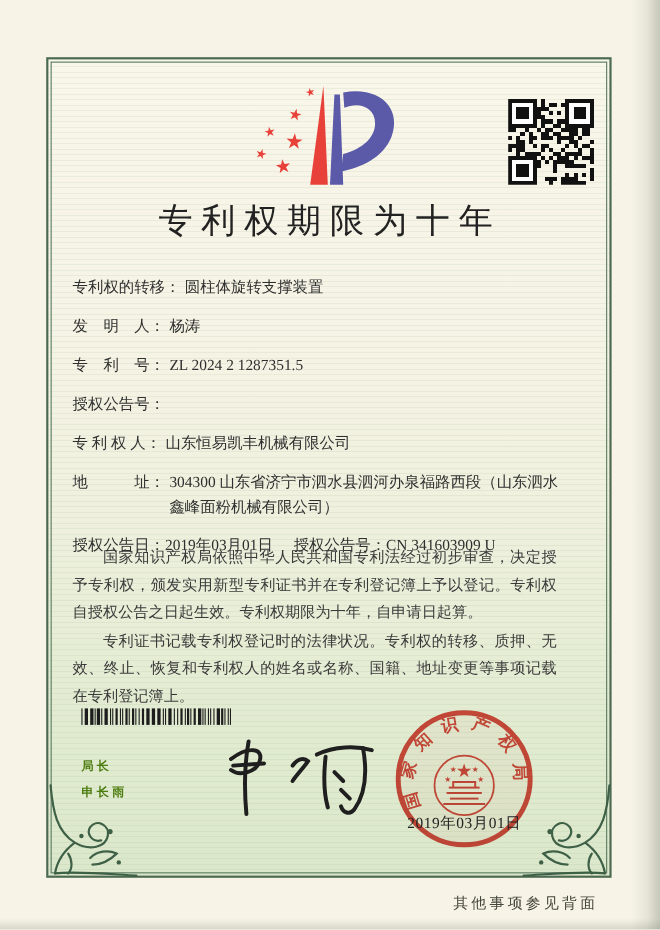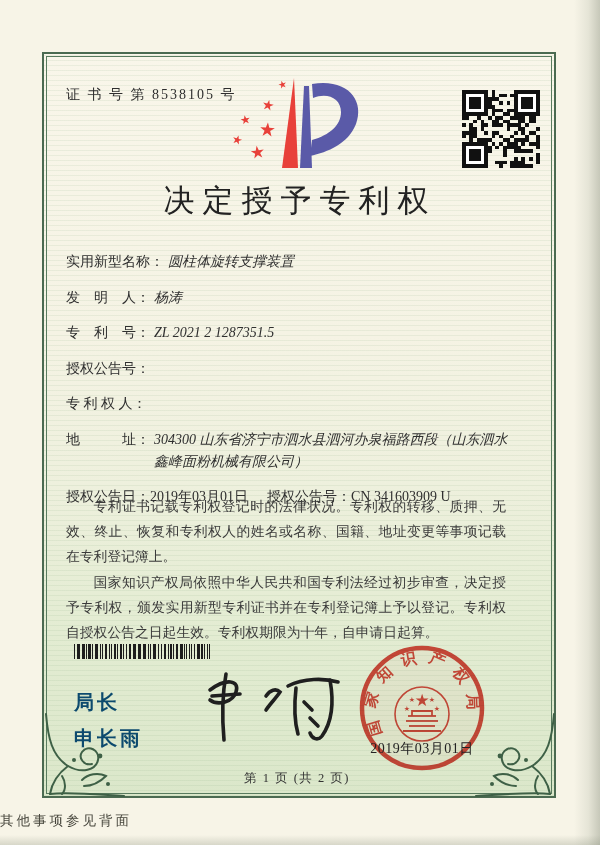--- a/index.html
+++ b/index.html
@@ -38,62 +38,61 @@
   
   .qr{position:absolute;left:462px;top:90px;width:78px;height:78px;}
   .qr svg{width:100%;height:100%;shape-rendering:crispEdges;}
   
   .title{position:absolute;left:0;top:180px;width:600px;text-align:center;
     font-size:31px;letter-spacing:8px;color:#222;font-weight:500;}
   
   .fields{position:absolute;left:66px;top:251px;width:442px;font-size:14px;color:#2f2f2f;}
   .frow{display:flex;margin-bottom:13.5px;line-height:22px;}
   .frow .flabel{white-space:pre;flex:none;}
-  .frow .fvalue{margin-left:4px;font-style:italic;}
+  .frow .fvalue{margin-left:4px;}
   .grant-row{display:flex;line-height:22px;text-align:center;}
   .grant-row .g2{margin-left:19px;display:flex;}
   
   .paras{position:absolute;left:66px;top:495px;width:440px;font-size:13.8px;
     line-height:1.8;color:#3a3a3a;text-align:justify;}
   .paras p{margin:0 0 2px 0;text-indent:2em;}
   
   .barcode{position:absolute;left:74px;top:644px;width:156px;height:15px;font-size:0;}
   .barcode span{display:inline-block;height:100%;background:#1d1d1d;vertical-align:top;}
   
   .director{position:absolute;left:74px;top:689px;
     font-family:"Liberation Sans","DejaVu Sans",sans-serif;
-    font-size:20px;color:#0c4a6e;letter-spacing:3px;font-weight:600;}
+    font-size:11px;color:#4d7c0f;letter-spacing:3px;font-weight:600;}
   .director div{margin-bottom:9px;}
   
   .signature{position:absolute;left:196px;top:666px;width:155px;height:88px;}
   
   .seal{position:absolute;left:352px;top:638px;width:140px;height:140px;
     opacity:.9;mix-blend-mode:multiply;}
   .seal-date{position:absolute;left:350px;top:740px;width:144px;text-align:center;
     font-size:14px;color:#232323;letter-spacing:.5px;}
   
   .page-no{position:absolute;left:42px;top:770px;width:510px;text-align:center;
     font-size:12.5px;letter-spacing:1.5px;color:#333;}
-  .back-note{position:absolute;left:0;top:812px;width:544px;text-align:left;
+  .back-note{position:absolute;left:0;top:812px;width:544px;text-align:right;
     font-size:13.5px;letter-spacing:3px;color:#46453c;font-family:Liberation Serif, serif;}
   
   .orn{position:absolute;width:92px;height:92px;color:#3e6046;}
   .orn-left{left:38px;top:710px;}
   .orn-right{left:470px;top:710px;transform:scaleX(-1);}
 </style>
 </head>
 <body>
 
 <div class="cert">
 
   <div class="frame">
     <div class="lines"></div>
   </div>
 
-  <div class="cert-no">证 书 号 第 8538105 号</div>
 
   <div class="logo">
     <svg viewBox="0 0 136 106" width="136" height="106">
       <polygon points="62,6 50,96 66,96" fill="#e8413a"></polygon>
       <polygon points="72,14 68,96 80,96 77,14" fill="#5a5aa8"></polygon>
       <path d="M80,12 C115,6 133,28 124,52 C116,72 96,80 78,84 L80,68 C98,63 109,53 109,40 C109,26 95,20 81,26 Z" fill="#5a5aa8"></path>
     </svg>
     <span class="star" style="left:46px;top:8px;font-size:10px;transform:rotate(-15deg);">★</span>
     <span class="star" style="left:30px;top:26px;font-size:14px;transform:rotate(12deg);">★</span>
     <span class="star" style="left:8px;top:42px;font-size:12px;transform:rotate(-10deg);">★</span>
@@ -249,58 +248,59 @@
           <rect x="13" y="20" width="1" height="1"></rect>
           <rect x="14" y="20" width="1" height="1"></rect>
           <rect x="15" y="20" width="1" height="1"></rect>
           <rect x="16" y="20" width="1" height="1"></rect>
           <rect x="17" y="20" width="1" height="1"></rect>
           <rect x="18" y="20" width="1" height="1"></rect>
         </g>
     </svg>
   </div>
 
-  <div class="title">决定授予专利权</div>
+  <div class="title">专利权期限为十年</div>
 
   <div class="fields">
     <div class="frow">
-      <span class="flabel">实用新型名称：</span>
+      <span class="flabel">专利权的转移：</span>
       <span class="fvalue">圆柱体旋转支撑装置</span>
     </div>
     <div class="frow">
       <span class="flabel">发　明　人：</span>
       <span class="fvalue">杨涛</span>
     </div>
     <div class="frow">
       <span class="flabel">专　利　号：</span>
-      <span class="fvalue">ZL 2021 2 1287351.5</span>
+      <span class="fvalue">ZL 2024 2 1287351.5</span>
     </div>
     <div class="frow">
       <span class="flabel">授权公告号：</span>
     </div>
     <div class="frow">
       <span class="flabel">专 利 权 人：</span>
+      <span class="fvalue">山东恒易凯丰机械有限公司</span>
     </div>
     <div class="frow">
       <span class="flabel">地　　　址：</span>
       <span class="fvalue">304300 山东省济宁市泗水县泗河办泉福路西段（山东泗水鑫峰面粉机械有限公司）</span>
     </div>
     <div class="grant-row">
       <span class="flabel">授权公告日：</span>
       <span class="fvalue">2019年03月01日</span>
       <span class="g2">
         <span class="flabel">授权公告号：</span>
         <span class="fvalue">CN 341603909 U</span>
       </span>
     </div>
   </div>
 
   <div class="paras">
+    <p>国家知识产权局依照中华人民共和国专利法经过初步审查，决定授予专利权，颁发实用新型专利证书并在专利登记簿上予以登记。专利权自授权公告之日起生效。专利权期限为十年，自申请日起算。</p>
     <p>专利证书记载专利权登记时的法律状况。专利权的转移、质押、无效、终止、恢复和专利权人的姓名或名称、国籍、地址变更等事项记载在专利登记簿上。</p>
-    <p>国家知识产权局依照中华人民共和国专利法经过初步审查，决定授予专利权，颁发实用新型专利证书并在专利登记簿上予以登记。专利权自授权公告之日起生效。专利权期限为十年，自申请日起算。</p>
   </div>
 
   <div class="barcode"><span style="width: 1px; margin-right: 2px;"></span><span style="width: 3px; margin-right: 2px;"></span><span style="width: 3px; margin-right: 1px;"></span><span style="width: 1px; margin-right: 1px;"></span><span style="width: 3px; margin-right: 1px;"></span><span style="width: 1px; margin-right: 2px;"></span><span style="width: 3px; margin-right: 2px;"></span><span style="width: 1px; margin-right: 1px;"></span><span style="width: 1px; margin-right: 2px;"></span><span style="width: 2px; margin-right: 2px;"></span><span style="width: 1px; margin-right: 1px;"></span><span style="width: 1px; margin-right: 2px;"></span><span style="width: 2px; margin-right: 1px;"></span><span style="width: 1px; margin-right: 2px;"></span><span style="width: 2px; margin-right: 1px;"></span><span style="width: 1px; margin-right: 2px;"></span><span style="width: 1px; margin-right: 2px;"></span><span style="width: 2px; margin-right: 2px;"></span><span style="width: 3px; margin-right: 2px;"></span><span style="width: 3px; margin-right: 2px;"></span><span style="width: 3px; margin-right: 2px;"></span><span style="width: 1px; margin-right: 1px;"></span><span style="width: 1px; margin-right: 2px;"></span><span style="width: 3px; margin-right: 2px;"></span><span style="width: 1px; margin-right: 2px;"></span><span style="width: 1px; margin-right: 2px;"></span><span style="width: 2px; margin-right: 2px;"></span><span style="width: 1px; margin-right: 1px;"></span><span style="width: 2px; margin-right: 1px;"></span><span style="width: 1px; margin-right: 2px;"></span><span style="width: 2px; margin-right: 2px;"></span><span style="width: 3px; margin-right: 1px;"></span><span style="width: 1px; margin-right: 1px;"></span><span style="width: 1px; margin-right: 2px;"></span><span style="width: 1px; margin-right: 1px;"></span><span style="width: 1px; margin-right: 2px;"></span><span style="width: 1px; margin-right: 2px;"></span><span style="width: 3px; margin-right: 1px;"></span><span style="width: 2px; margin-right: 1px;"></span><span style="width: 1px; margin-right: 2px;"></span><span style="width: 1px; margin-right: 1px;"></span><span style="width: 1px; margin-right: 1px;"></span></div>
 
   <div class="director">
     <div>局长</div>
     <div>申长雨</div>
   </div>
 
   <svg class="signature" viewBox="0 0 155 88" fill="none" stroke="#1f1f1f" stroke-width="3.6" stroke-linecap="round">
@@ -353,18 +353,17 @@
     <path d="M8,4 C10,28 14,46 30,56 C44,64 58,60 60,50 C62,40 50,34 44,42 C40,48 46,56 54,54"></path>
     <path d="M30,56 C22,62 14,72 12,84"></path>
     <path d="M12,84 C30,82 52,84 86,86"></path>
     <path d="M44,70 C50,64 60,62 68,66 C62,72 54,76 46,76"></path>
     <path d="M24,66 C28,72 28,80 24,84"></path>
     <circle cx="62" cy="46" r="2.4" fill="currentColor" stroke="none"></circle>
     <circle cx="36" cy="50" r="2" fill="currentColor" stroke="none"></circle>
     <circle cx="70" cy="74" r="2" fill="currentColor" stroke="none"></circle>
   </svg>
 
-  <div class="page-no">第 1 页 (共 2 页)</div>
   <div class="back-note">其他事项参见背面</div>
 
   <div class="edge-right"></div>
   <div class="edge-bottom"></div>
 </div>
 
 </body></html>

